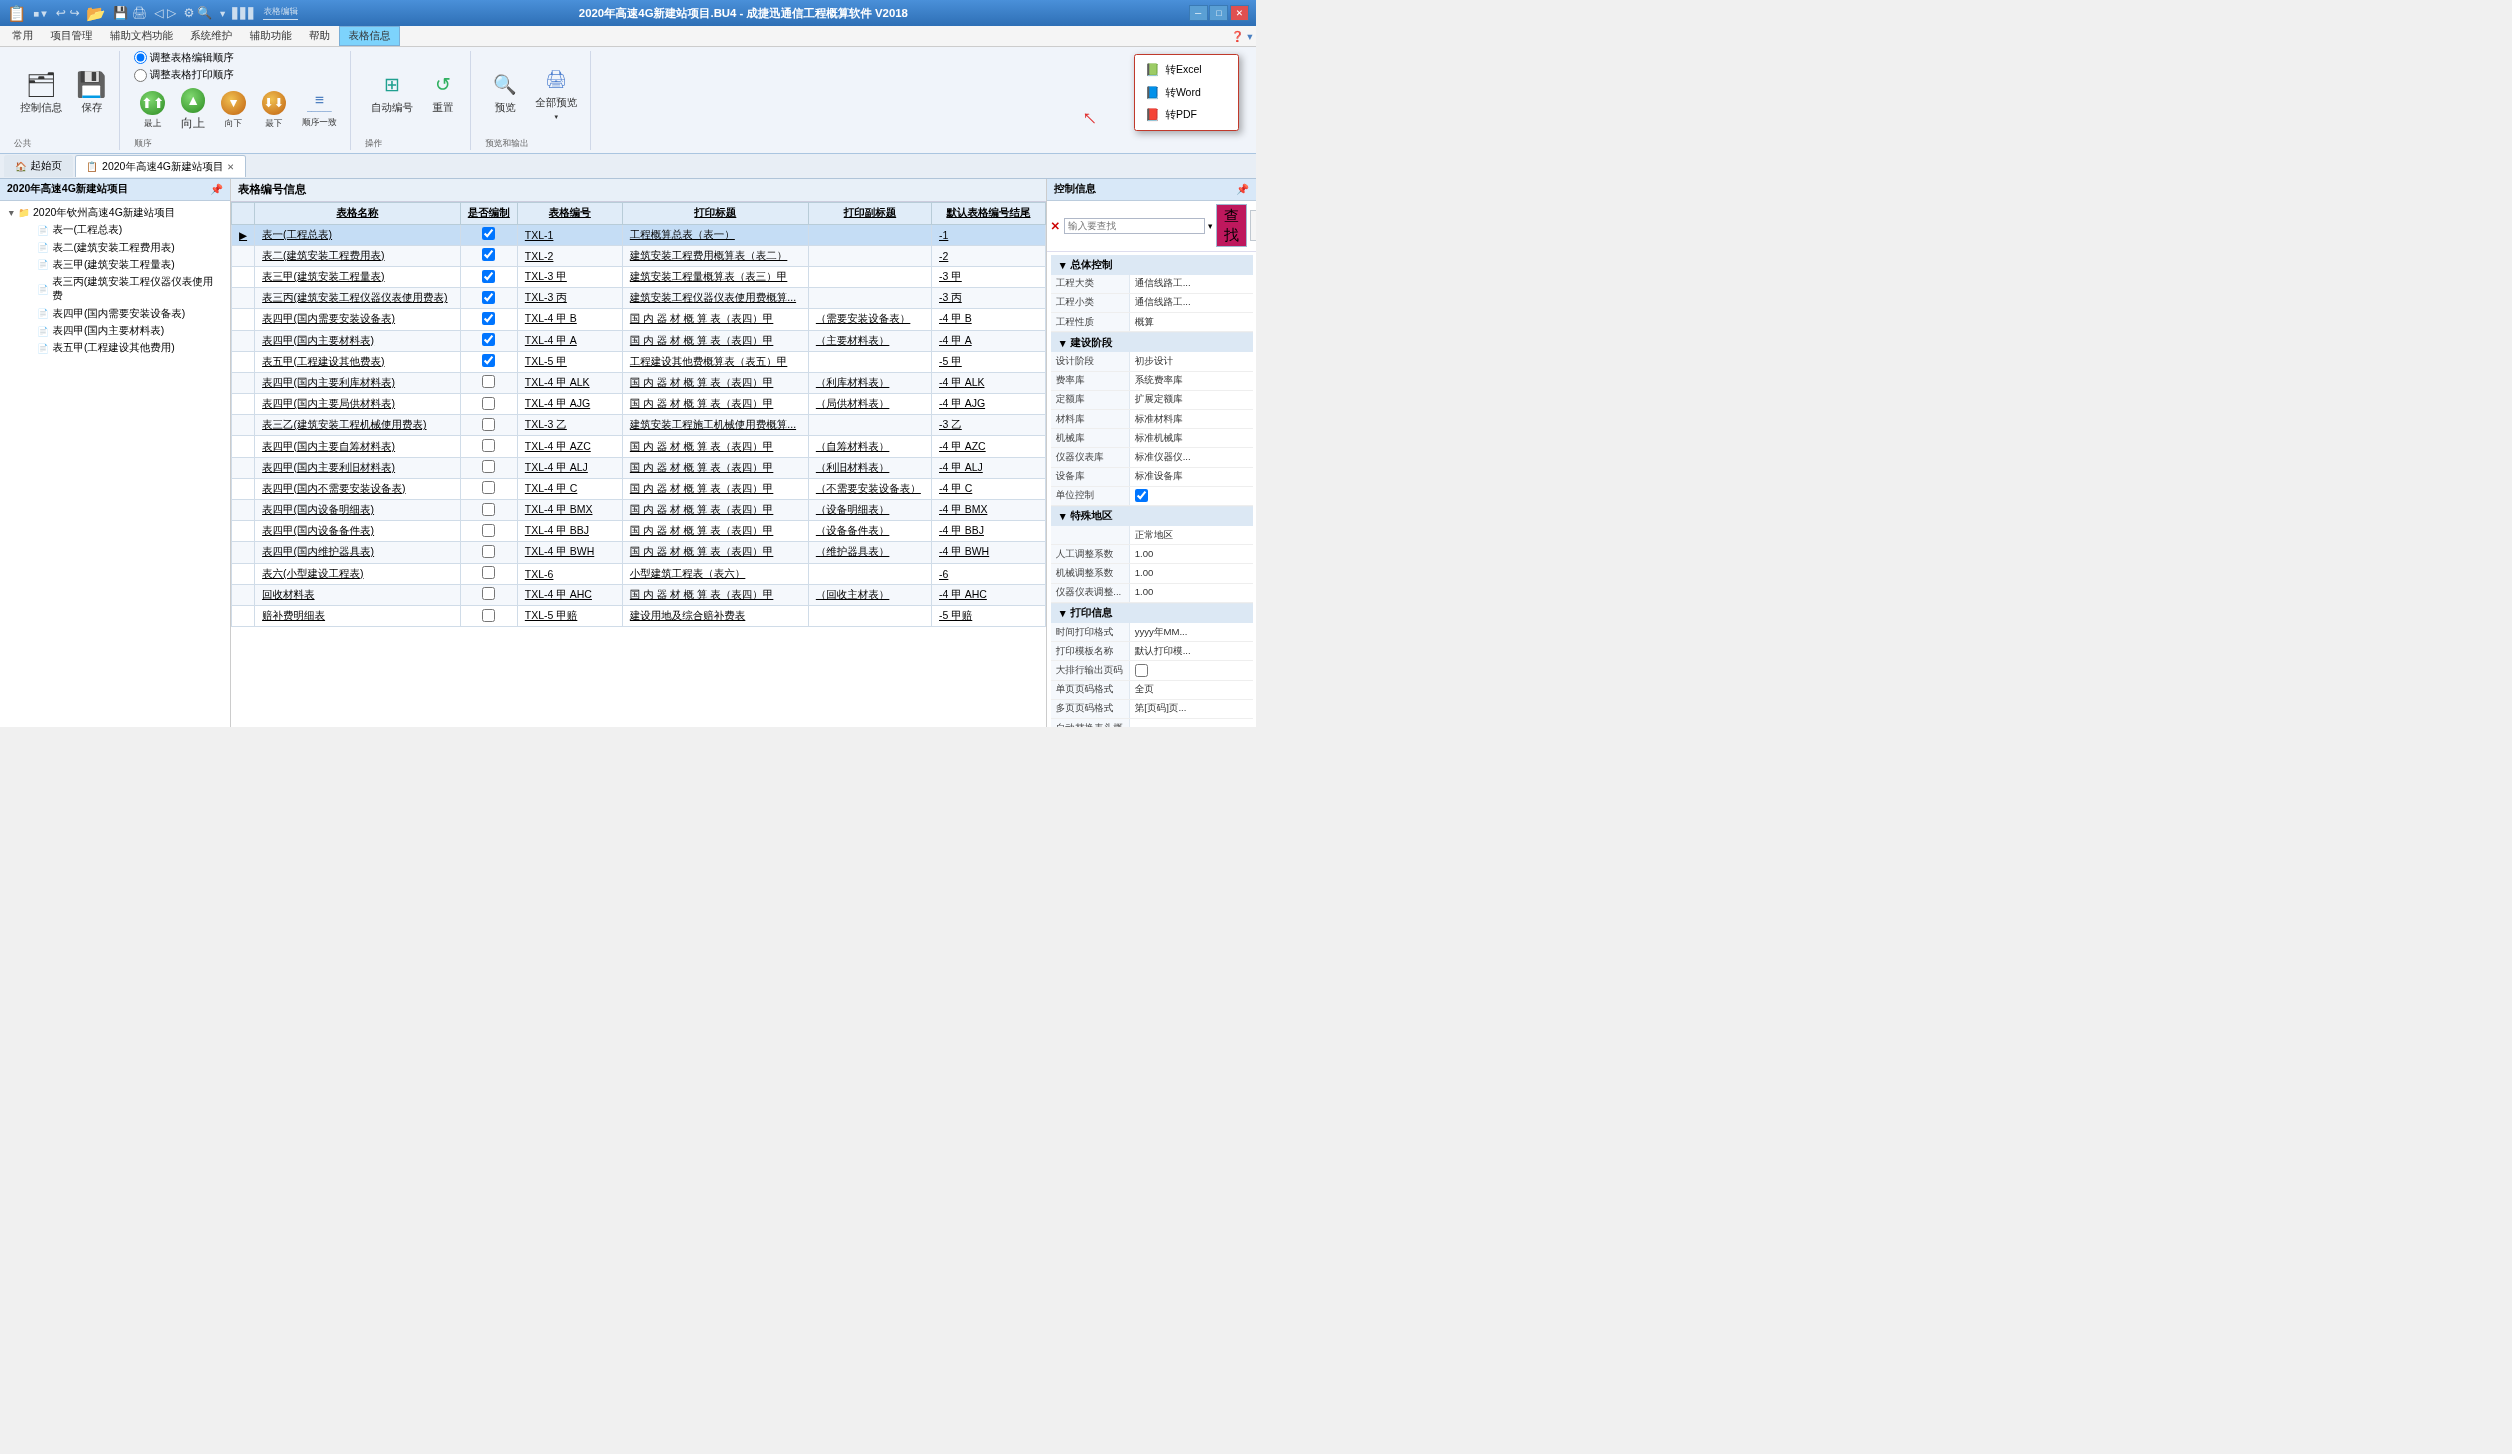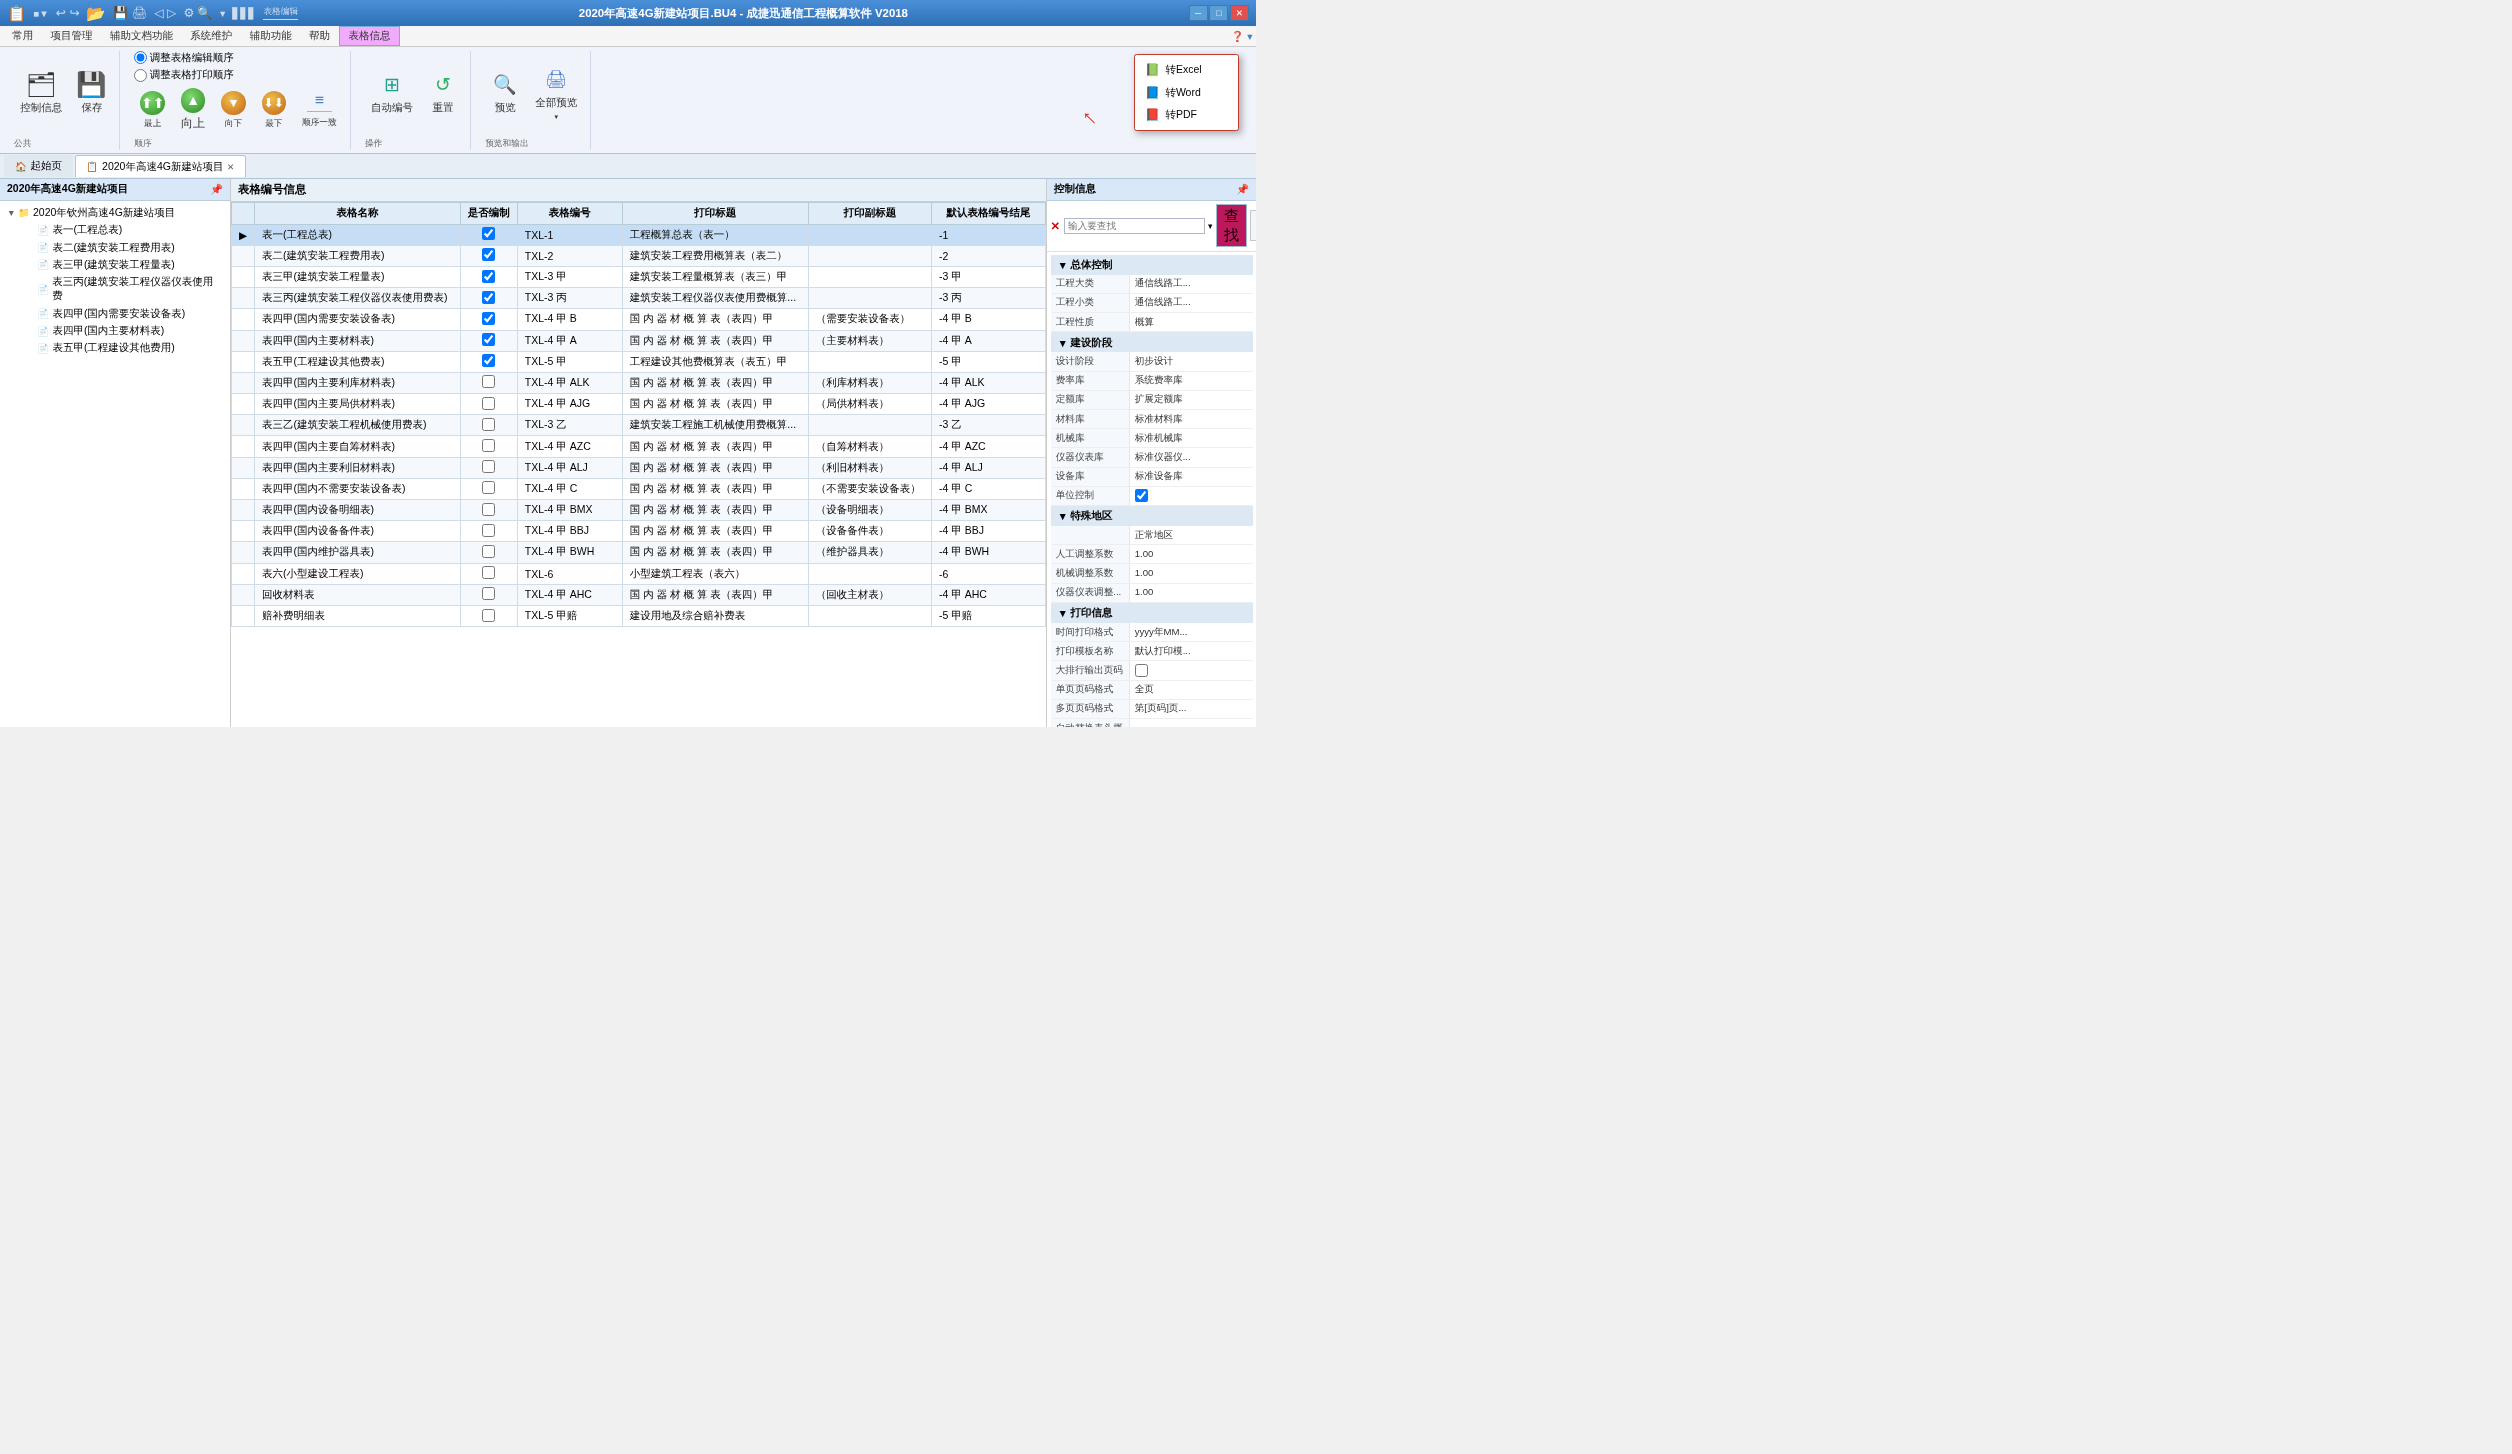--- a/index.html
+++ b/index.html
@@ -9,21 +9,21 @@
     .title-bar { background: linear-gradient(to bottom, #4a90d9, #2e6fb5); height: 26px; display: flex; align-items: center; justify-content: space-between; padding: 0 7px; color: white; }
     .title-bar-left { display: flex; align-items: center; gap: 3.5px; }
     .title-bar-center { font-size: 11.4px; font-weight: bold; }
     .title-bar-right { display: flex; gap: 1.7px; }
     .title-btn { width: 19px; height: 15.7px; background: #5a9fd4; border: 0.9px solid #3a7ab5; color: white; font-size: 8.7px; cursor: pointer; display: flex; align-items: center; justify-content: center; }
     .title-btn.close { background: #e05050; }
     
     
     .menu-bar { background: #f5f5f5; height: 21px; display: flex; align-items: center; border-bottom: 0.9px solid #ccc; padding: 0 3.5px; }
     .menu-item { padding: 1.7px 8.7px; cursor: pointer; font-size: 10.5px; color: #333; }
-    .menu-item.active { background: #f0abfc; border: 0.9px solid #7aaed6; }
+    .menu-item.active { background: #7dd3fc; border: 0.9px solid #7aaed6; }
     
     
     .ribbon { background: #f0f4fa; border-bottom: 1.7px solid #aac5e0; display: flex; align-items: stretch; padding: 3.5px 7px; gap: 7px; min-height: 79px; }
     .ribbon-group { display: flex; flex-direction: column; align-items: flex-start; border-right: 0.9px solid #d0d8e8; padding: 0 7px; }
     .ribbon-group-label { font-size: 8.7px; color: #666; margin-top: auto; padding-top: 1.7px; }
     .ribbon-group-content { display: flex; align-items: center; gap: 3.5px; flex: 1; }
     .ribbon-btn { display: flex; flex-direction: column; align-items: center; justify-content: center; cursor: pointer; padding: 2.6px 5.2px; border: 0.9px solid transparent; border-radius: 2.6px; min-width: 38px; min-height: 52px; font-size: 9.6px; color: #333; gap: 2.6px; }
     .ribbon-btn .icon { width: 28px; height: 28px; display: flex; align-items: center; justify-content: center; font-size: 19px; }
     
     .radio-group { display: flex; flex-direction: column; gap: 3.5px; justify-content: center; }
@@ -50,21 +50,21 @@
     .tree-item { display: flex; align-items: center; gap: 2.6px; padding: 1.7px 3.5px; cursor: pointer; font-size: 10.5px; }
     .tree-indent { display: inline-block; width: 14px; }
     .tree-expand { cursor: pointer; color: #666; font-size: 8.7px; }
     .tree-icon { width: 12.2px; height: 12.2px; display: inline-flex; align-items: center; justify-content: center; font-size: 9.6px; }
     
     
     .center-panel { flex: 1; background: white; display: flex; flex-direction: column; overflow: hidden; }
     .panel-header { background: #e8f0f8; padding: 3.5px 7px; font-size: 11.4px; font-weight: bold; border-bottom: 0.9px solid #ccd; }
     
     
-    .data-table { flex: 1; overflow: auto; }
+    .data-table { flex: 1; overflow: auto; text-decoration: underline; }
     table { width: 100%; border-collapse: collapse; font-size: 10.5px; }
     th { background: #e0ecf8; border: 0.9px solid #b8ccd8; padding: 3.5px 7px; font-weight: bold; white-space: nowrap; position: sticky; top: 0; z-index: 10; text-align: center; }
     td { border: 0.9px solid #d0dce8; padding: 2.6px 7px; white-space: nowrap; }
     tr:nth-child(even) td { background: #f5f8fc; }
     .row-selected td { background: #c5ddf5 !important; }
     .row-pointer { width: 10.5px; text-align: center; }
     .checkbox-cell { text-align: center; }
     input[type="checkbox"] { cursor: pointer; }
     
     

